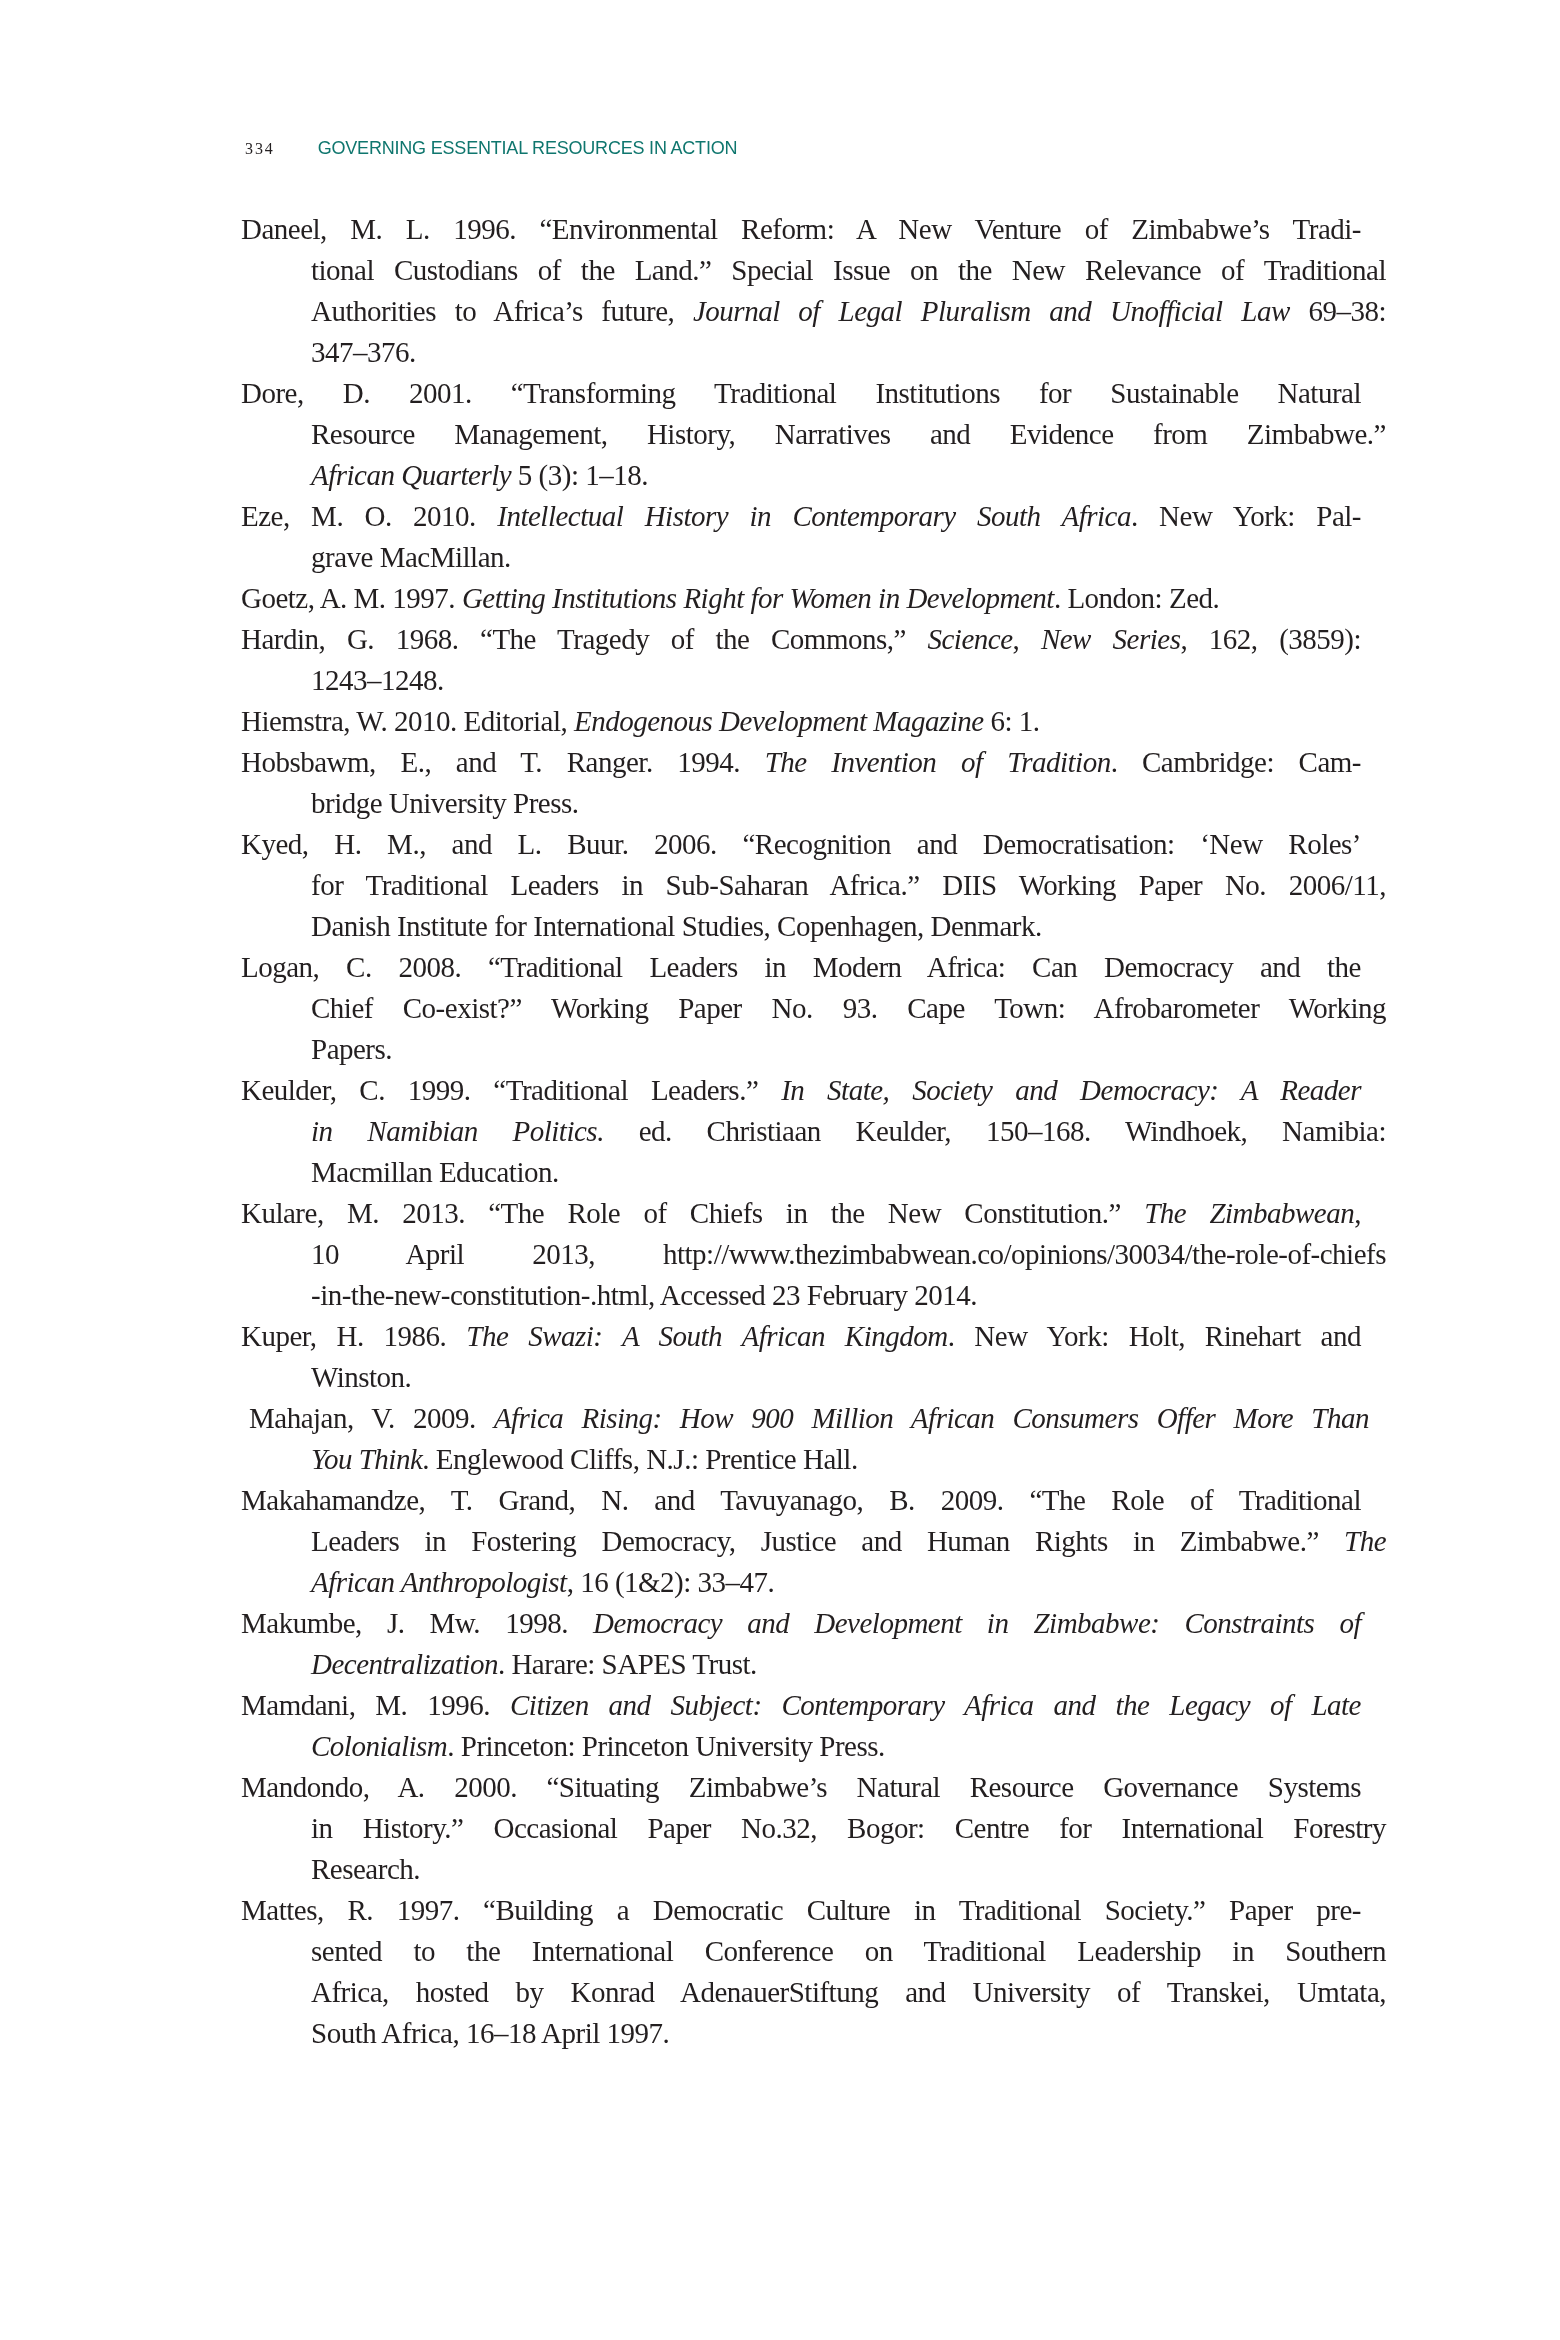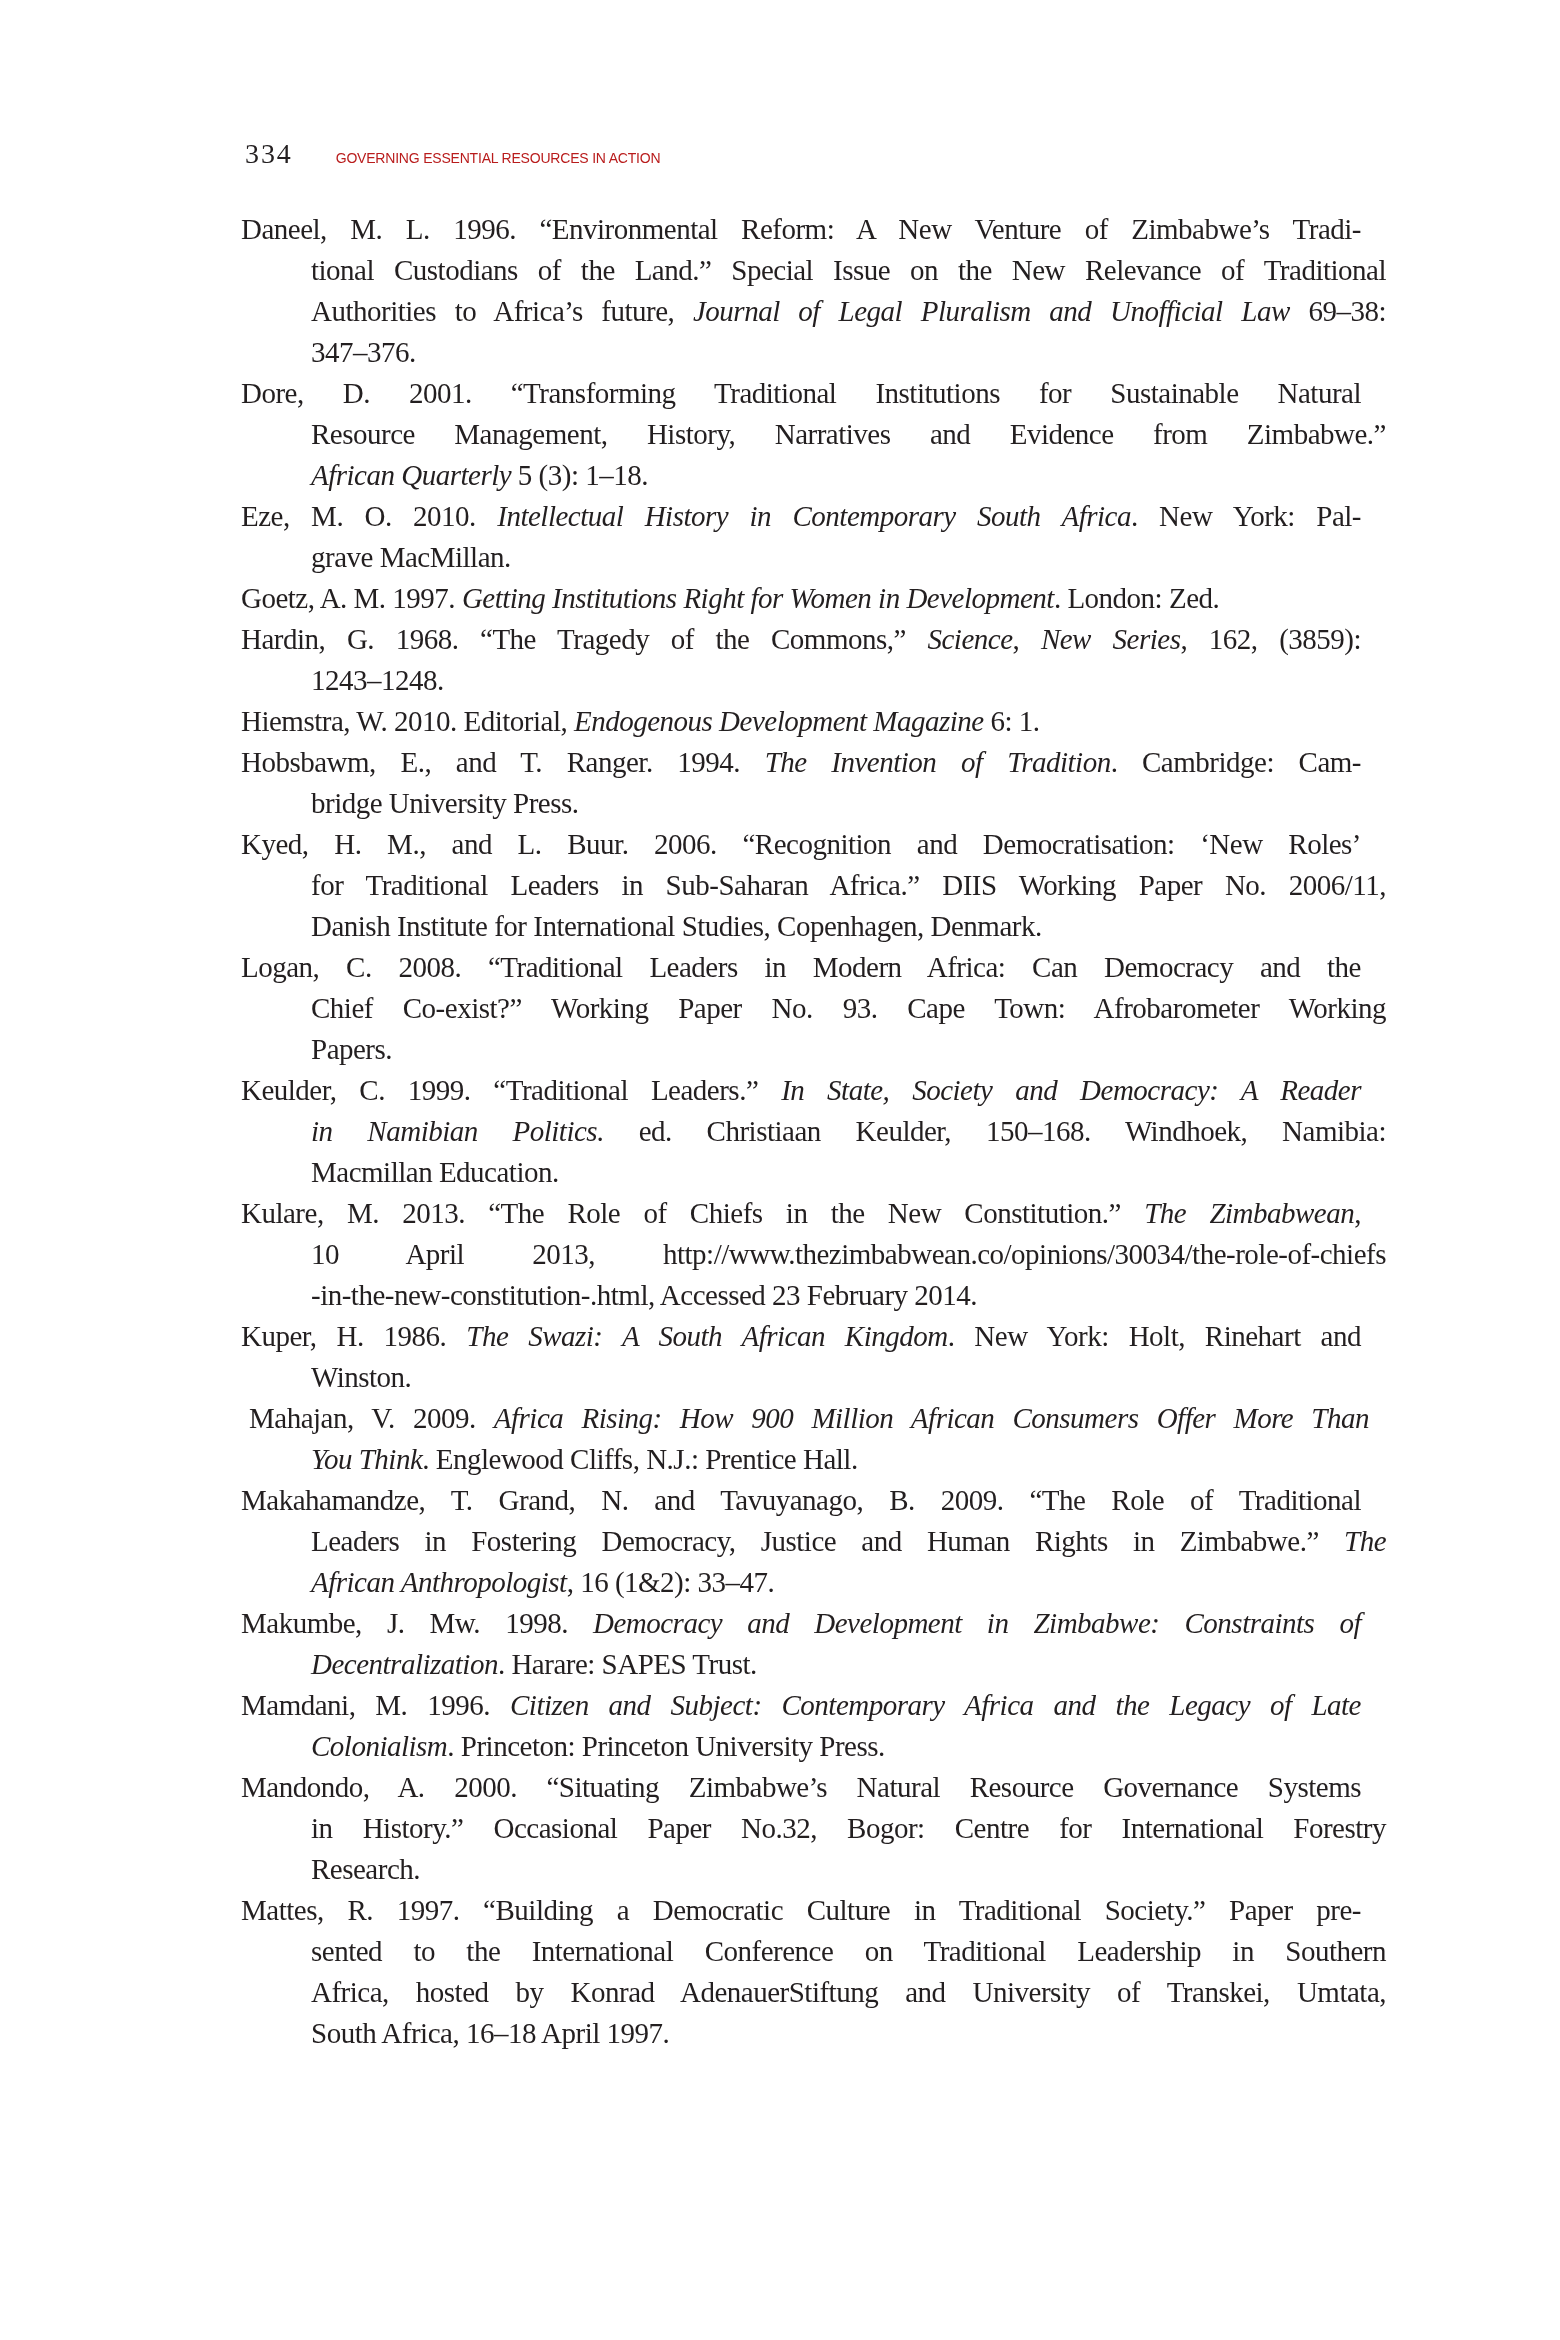--- a/index.html
+++ b/index.html
@@ -18,30 +18,30 @@
     position: absolute;
     left: 245px;
     top: 138px;
     height: 31px;
     display: flex;
     align-items: baseline;
     white-space: nowrap;
   }
   .page-number {
     font-family: "Liberation Serif", serif;
-    font-size: 28px;
+    font-size: 16px;
     letter-spacing: 1.9px;
     color: #231f20;
   }
   .running-title {
     font-family: "Liberation Sans", sans-serif;
-    font-size: 14px;
+    font-size: 18px;
     margin-left: 43px;
     letter-spacing: -0.2px;
-    color: #b91c1c;
+    color: #0f766e;
   }
   .references {
     position: absolute;
     left: 241px;
     top: 209px;
     width: 1120px;
     font-family: "Liberation Serif", serif;
     font-size: 29px;
     line-height: 41px;
     color: #231f20;

